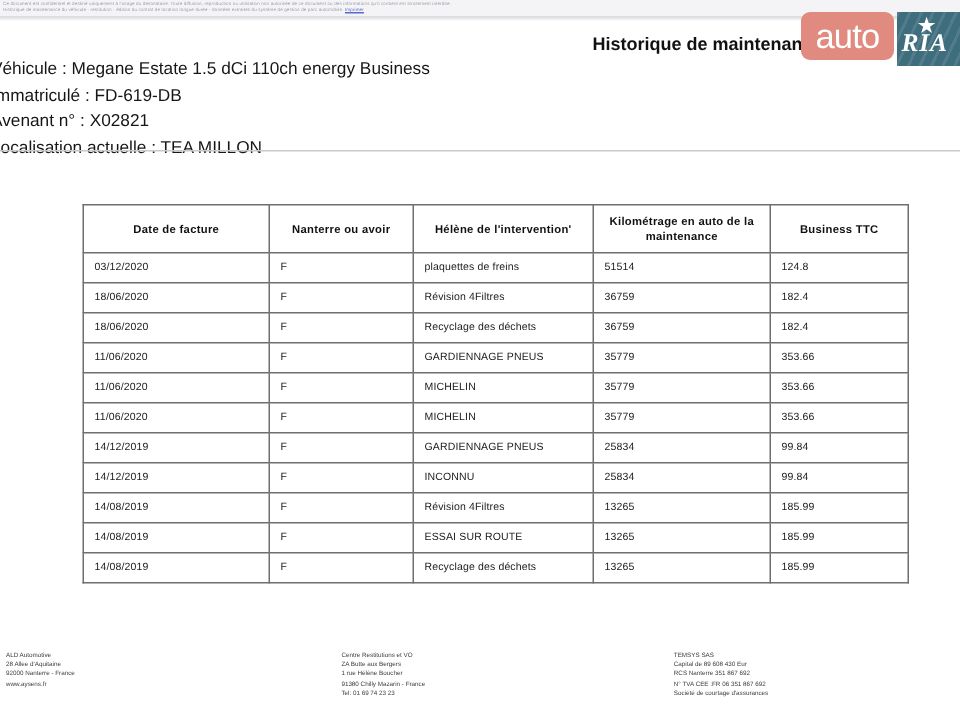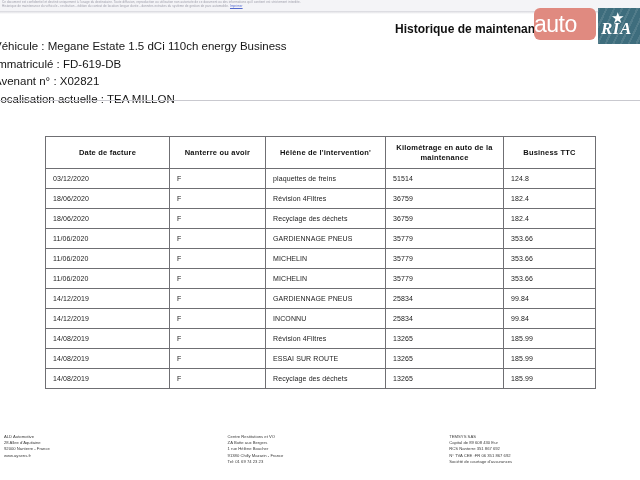--- a/index.html
+++ b/index.html
@@ -99,21 +99,21 @@
     display: flex;
     align-items: flex-start;
     gap: 2px;
   }
   #badge-auto {
     width: 62px;
     height: 32px;
     border-radius: 6px;
     display: flex;
     align-items: center;
-    justify-content: flex-start;
+    justify-content: center;
     overflow: hidden;
   }
   #badge-auto .btext {
     font-size: 23px;
     font-weight: 300;
     color: #ffffff;
     letter-spacing: -.5px;
     line-height: 1;
   }
   #badge-ria {
@@ -157,21 +157,21 @@
     left: 0;
     top: 86px;
     width: 640px;
     height: 1px;
     background: #c9c9cf;
   }
 
   
   #table-wrap {
     position: absolute;
-    left: 45px;
+    left: 55px;
     top: 122px;
     width: 550px;
   }
   table#maintenance-table {
     width: 550px;
     border-collapse: collapse;
     table-layout: fixed;
     background: #ffffff;
   }
   #maintenance-table th,

